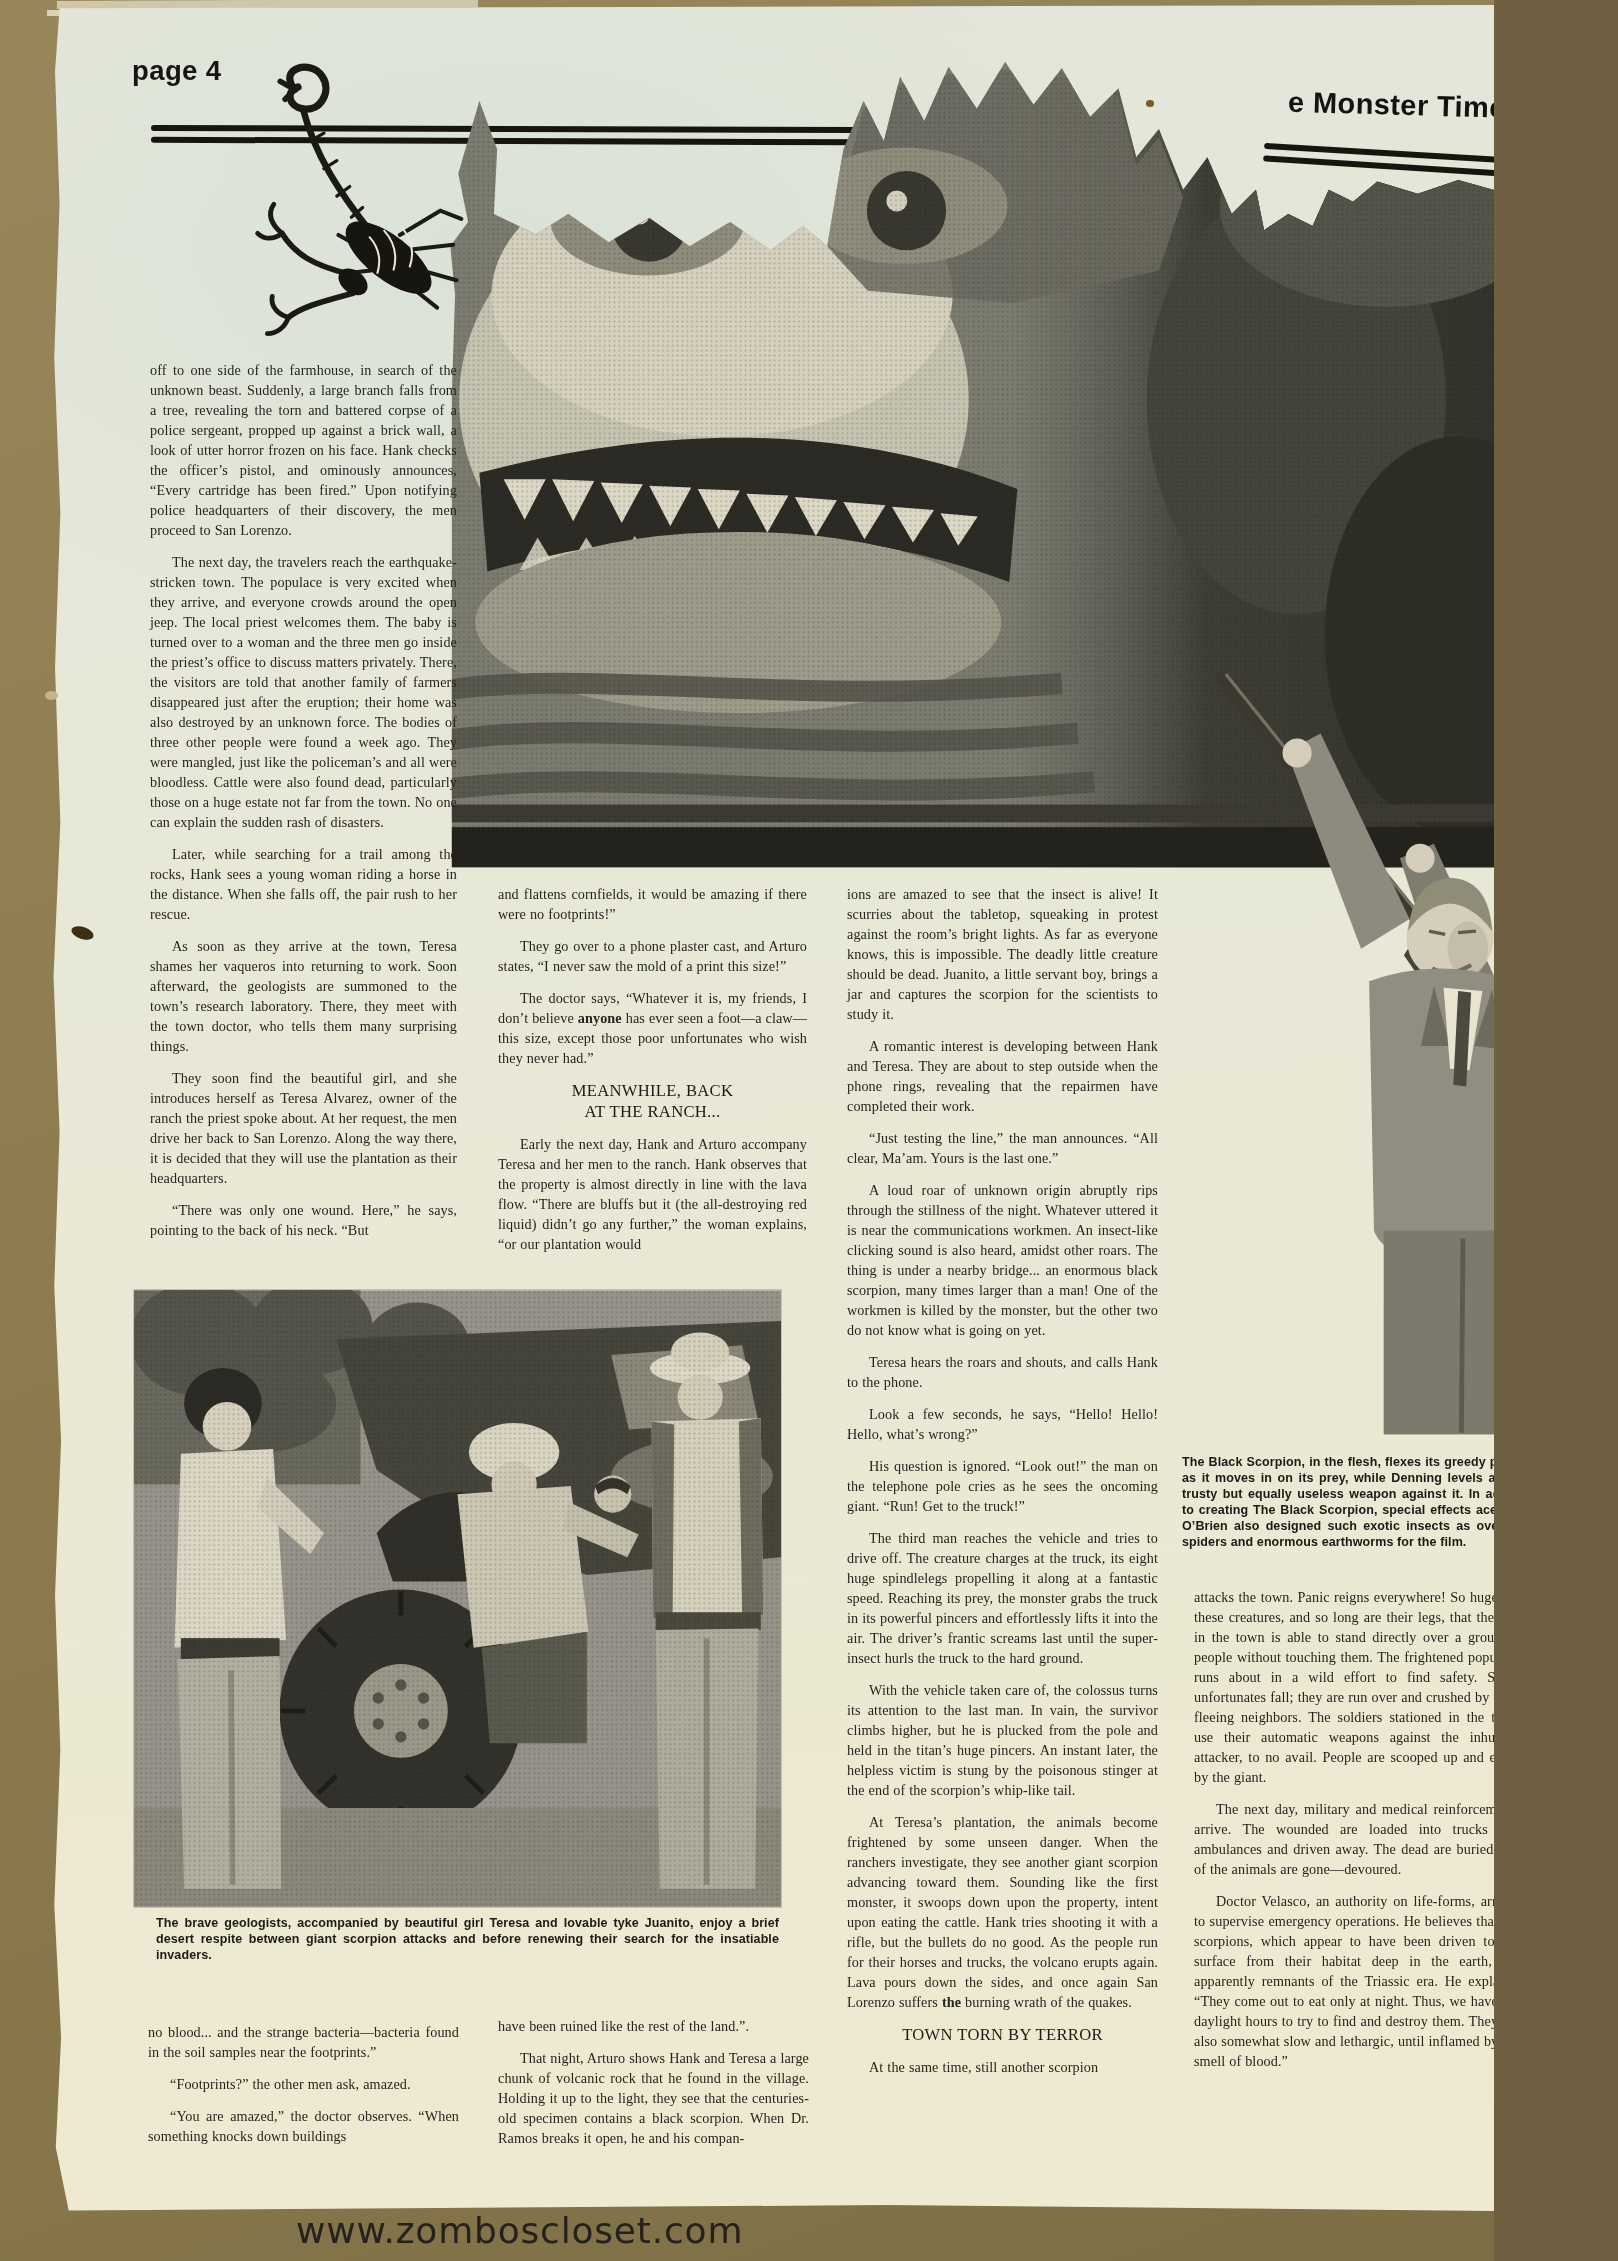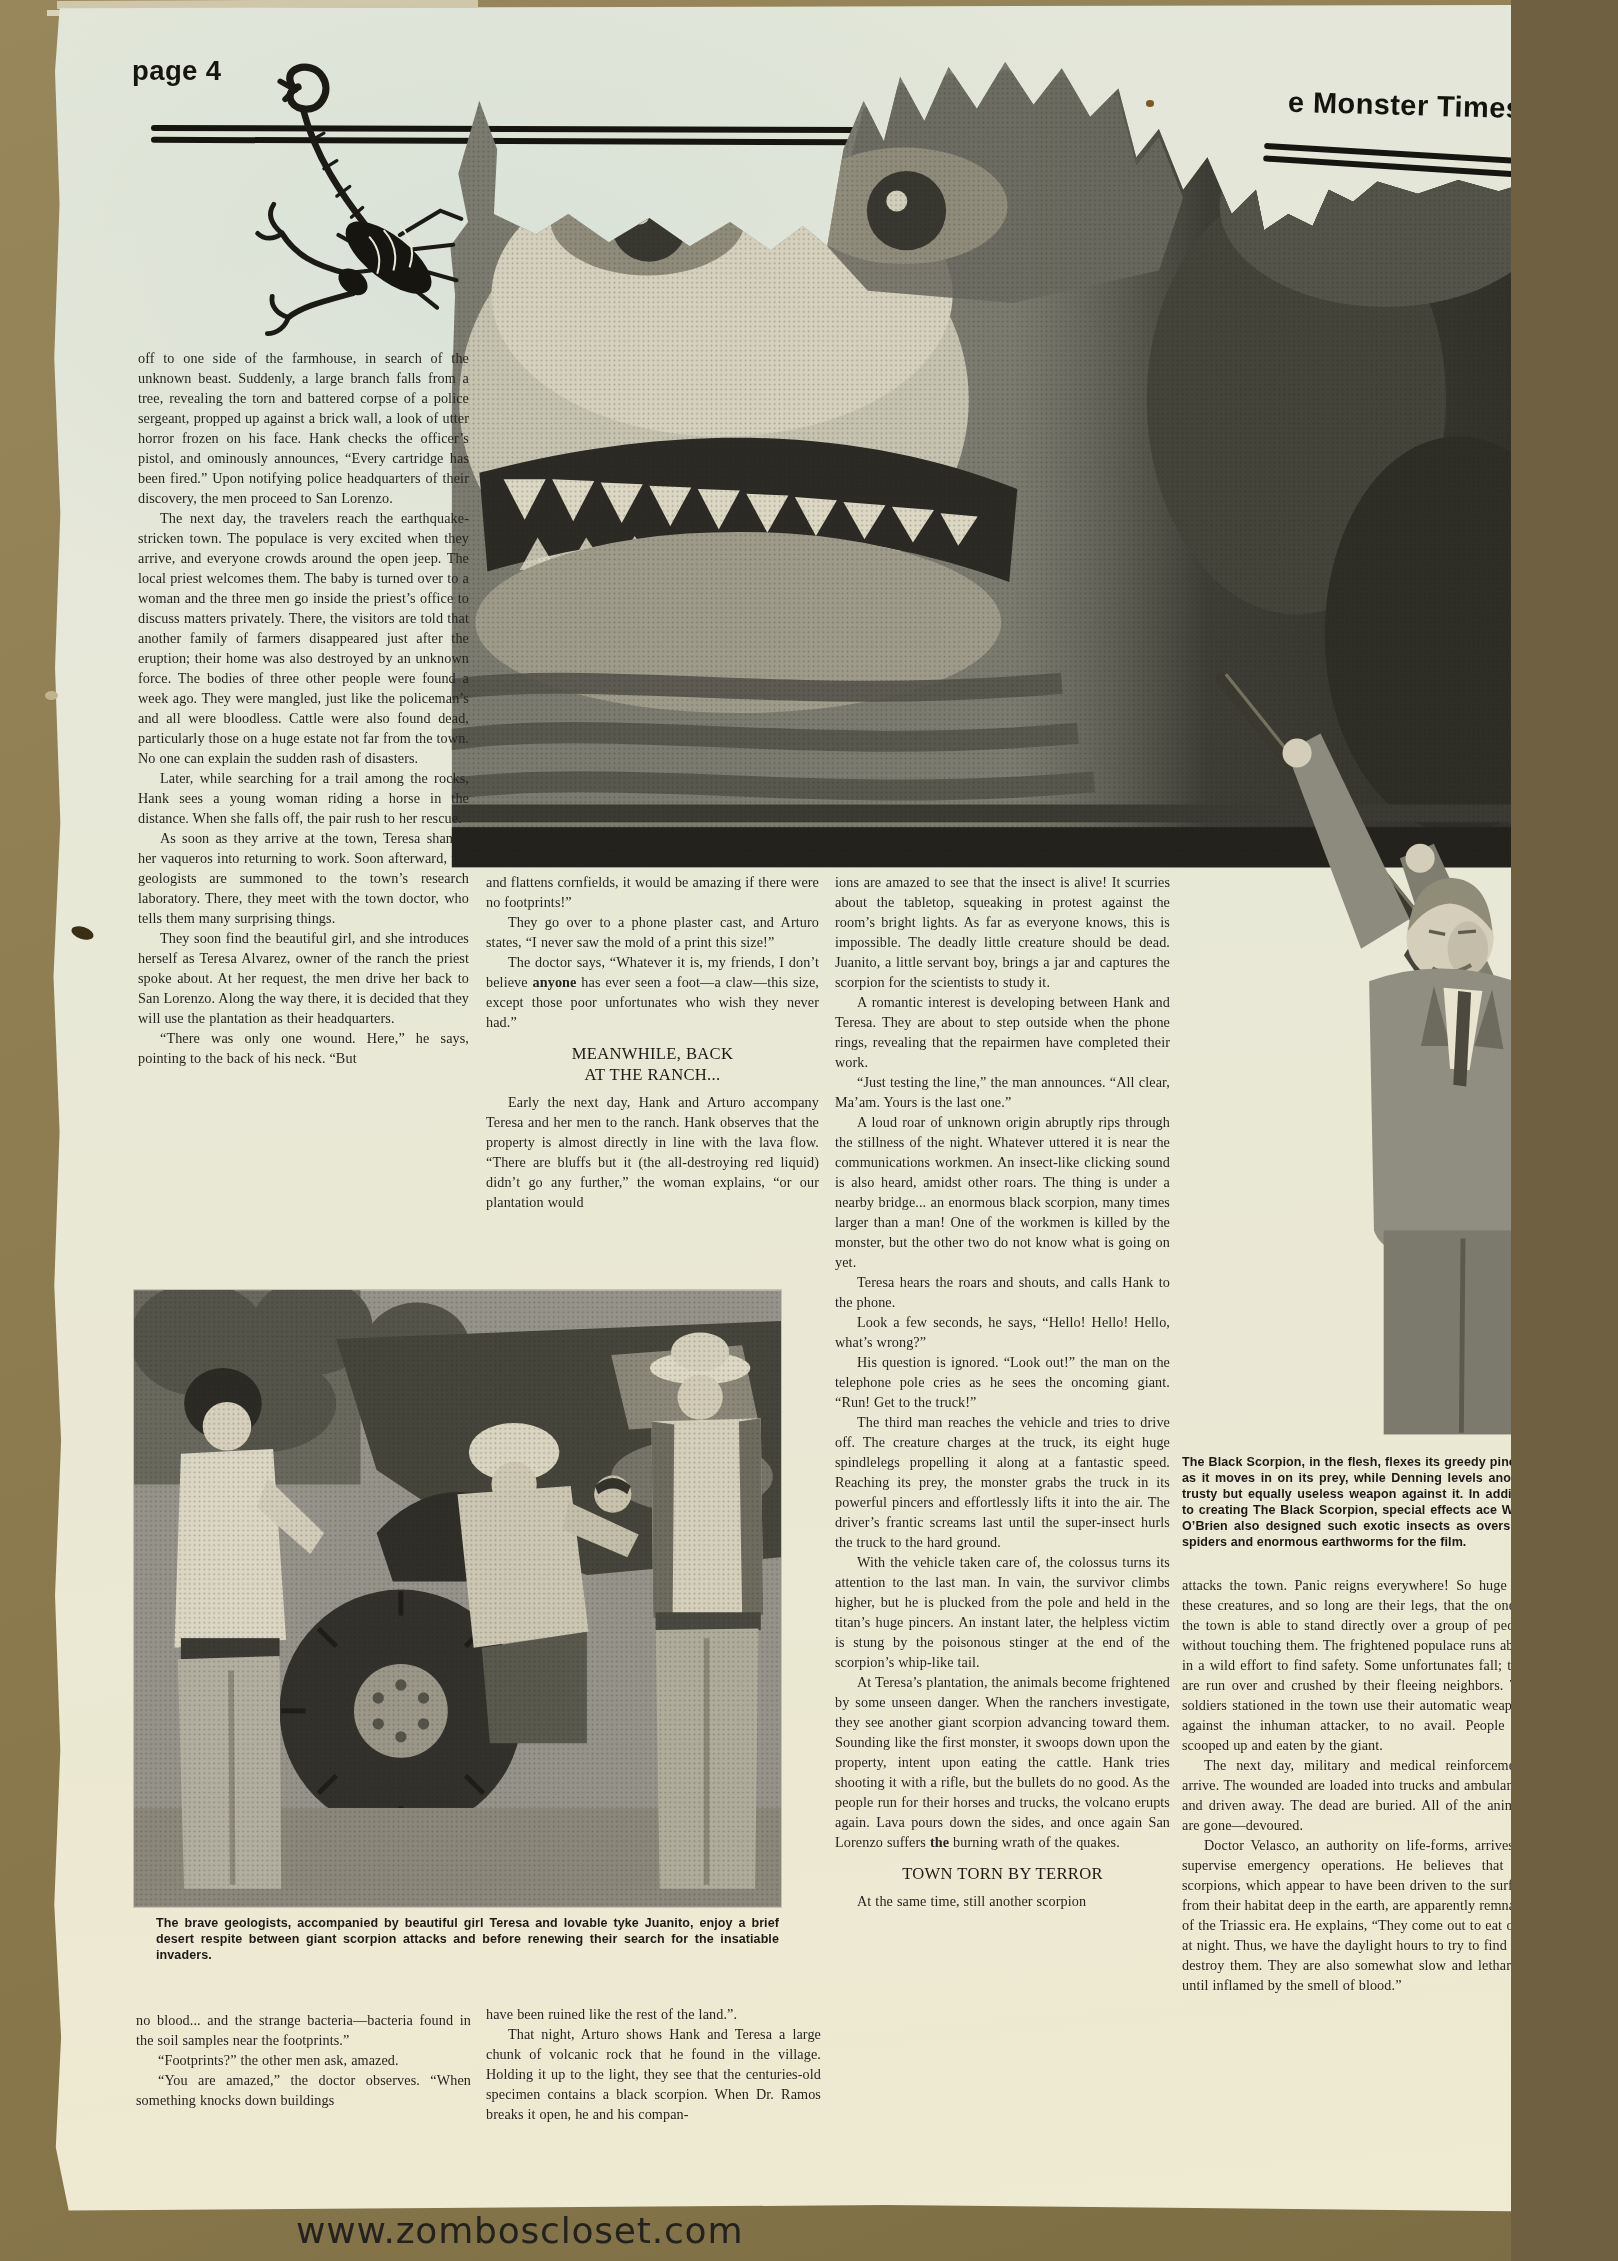--- a/index.html
+++ b/index.html
@@ -1,18 +1,18 @@
 <!DOCTYPE html>
 <html style="font-size:13px"><head>
 <meta charset="utf-8">
 <style>
   html,body{margin:0;padding:0;background:#6e6040;}
   #canvas{position:relative;width:1494px;height:2261px;overflow:hidden;
     background:linear-gradient(160deg,#98875b 0%,#8d7c50 45%,#857549 80%,#7d6d44 100%);
-    font-family:"Liberation Serif",serif;padding-left:17px;}
+    font-family:"Liberation Serif",serif;}
   .edge-strip{position:absolute;background:#cfc7a9;}
   
   #page{position:absolute;left:52px;top:4.9px;width:1515px;height:2209px;
     background:
       radial-gradient(ellipse 971px 567px at 30% 12%, rgba(205,220,215,.45), rgba(0,0,0,0) 70%),
       linear-gradient(175deg,#e2e6d8 0%,#e8e8d8 35%,#ebe8d3 70%,#efead1 100%);
     box-shadow:0 8px 24px rgba(40,30,10,.5);
     clip-path:polygon(0.5% 0.15%, 99.75% 0%, 99.9% 52%, 99.8% 99.9%, 55% 99.6%, 1.1% 99.85%, 0.25% 97%, 0.6% 92%, 0.15% 86%, 0.55% 79%, 0.2% 72%, 0.6% 65%, 0.15% 58%, 0.5% 51%, 0.1% 44%, 0.55% 37%, 0.2% 30%, 0.55% 23%, 0.15% 16%, 0.5% 9%, 0.2% 3%);}
   
   #page-label{position:absolute;left:132px;top:57px;font:bold 27.5px/1 "Liberation Sans",sans-serif;
@@ -26,21 +26,21 @@
     color:#15130e;letter-spacing:0.4px;transform:rotate(1.6deg);white-space:nowrap;z-index:30;}
   
   .photo{position:absolute;}
   #monster-photo{left:447px;top:52px;width:1118px;height:819px;z-index:10;}
   #denning-photo{left:1165px;top:664px;width:405px;height:785px;z-index:20;}
   #geo-photo{left:134px;top:1290px;width:647px;height:617px;z-index:10;box-shadow:0 0 0 0.8px rgba(40,40,30,.25);}
   #scorpion-art{position:absolute;left:217px;top:62px;width:251px;height:295px;z-index:15;}
   
   .col{position:absolute;font-size:14.2px;line-height:20px;text-align:justify;
     color:#26241f;letter-spacing:0.1px;word-spacing:0.3px;z-index:25;}
-  .col p{margin:0;}
+  .col p{margin:12px;}
   .col p.ind{text-indent:22px;}
   b.inkbold{font-weight:bold;}
   #col1{left:138px;top:348px;width:331px;}
   #col2{left:486px;top:872px;width:333px;}
   #col3{left:835px;top:872px;width:335px;}
   #col4{left:1182px;top:1575px;width:350px;}
   #col1b{left:136px;top:2010px;width:335px;}
   #col2b{left:486px;top:2004px;width:335px;}
   .subhead{font-weight:normal;text-align:center;font-size:16.6px;line-height:21px;margin:10.5px 0 7.3px !important;letter-spacing:0.3px;color:#1d1b16;}
   .caption{position:absolute;font:bold 12.5px/16px "Liberation Sans",sans-serif;color:#1c1a15;

